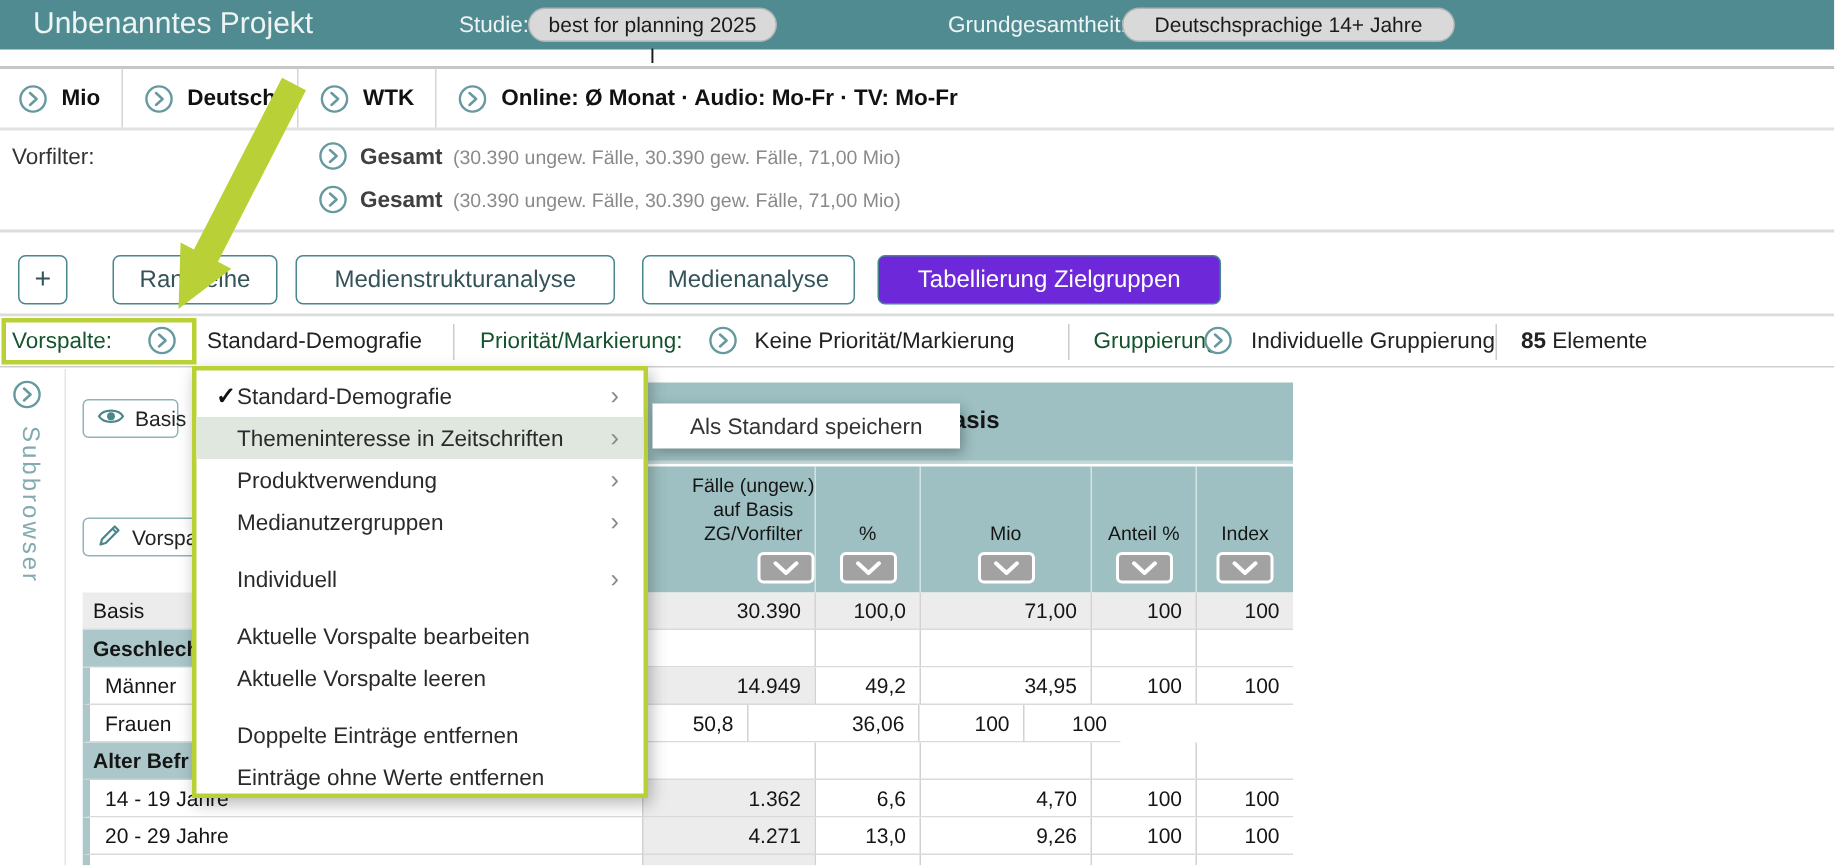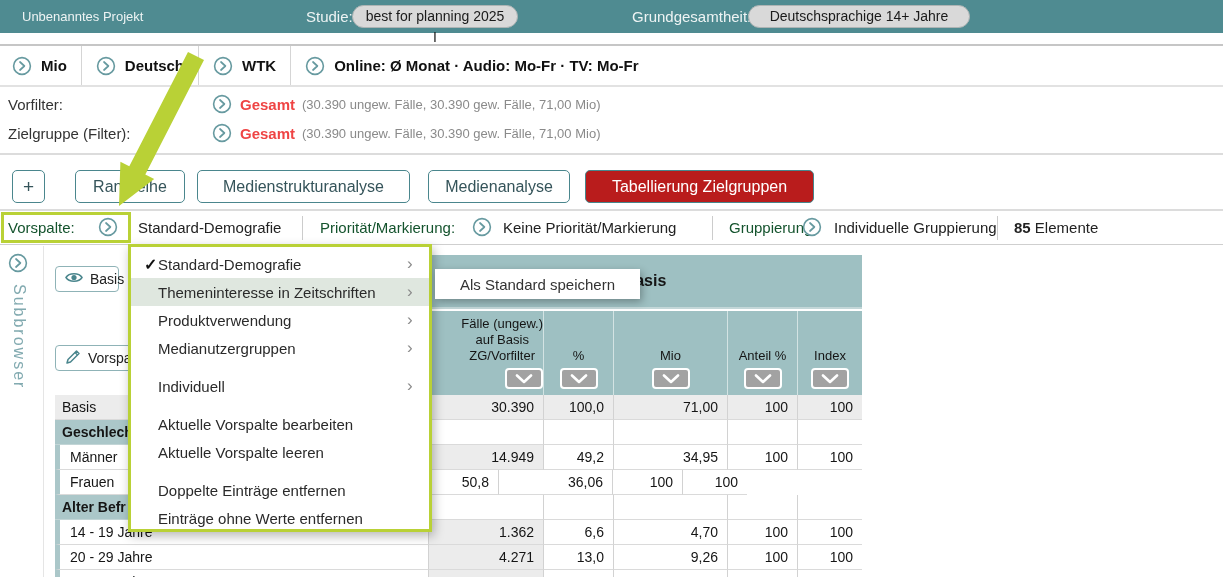--- a/index.html
+++ b/index.html
@@ -3,48 +3,48 @@
 <meta charset="utf-8">
 <style>
   * { margin:0; padding:0; box-sizing:border-box; }
   html,body { background:#fff; }
   #app {
     position:relative; width:1223px; height:577px; overflow:hidden;
     font-family:"Liberation Sans", sans-serif; background:#fff; color:#1d1d1d;
   }
   
   .topbar { position:absolute; left:0; top:0; width:1223px; height:33px; background:#4f8b91; }
-  .topbar-title { position:absolute; left:22px; top:0; line-height:33px; font-size:13px; color:#eef4f4; }
+  .topbar-title { position:absolute; left:22px; top:0; line-height:33px; font-size:20px; color:#eef4f4; }
   .topbar-label { position:absolute; top:0; line-height:33px; font-size:15px; color:#eef4f4; }
   .pill {
     position:absolute; top:5px; height:23px; border-radius:12px; background:#d9d9d9;
     border:1px solid #aeb4b4; font-size:14px; color:#1a1a1a; text-align:center;
     font-family:"Liberation Sans", sans-serif; line-height:21px; padding:0 12px; cursor:pointer;
   }
   
   .row2 { position:absolute; left:0; top:44px; width:1223px; height:43px;
           border-top:2px solid #c6c6c6; border-bottom:2px solid #e2e2e2;
           display:flex; align-items:center; padding-left:12px; background:#fff; }
   .seg { display:flex; align-items:center; gap:9px; }
   .seg-label { font-size:15px; font-weight:bold; color:#111; }
   .seg-divider { width:1px; height:39px; background:#d5d5d5; margin:0 14px; }
   .cicon { display:inline-block; width:20px; height:20px; }
   
   .frow { position:absolute; left:0; width:1223px; height:30px; }
   .frow .flabel { position:absolute; left:8px; top:0; line-height:30px; font-size:15px; color:#333; }
   .frow .ficon { position:absolute; left:212px; top:4px; }
-  .frow .fvalue { position:absolute; left:240px; top:0; line-height:30px; font-size:15px; font-weight:bold; color:#ef4444; }
+  .frow .fvalue { position:absolute; left:240px; top:0; line-height:30px; font-size:15px; font-weight:bold; color:#404040; }
   .frow .fdetail { position:absolute; left:302px; top:0; line-height:30px; font-size:13px; color:#8a8a8a; }
   .hdiv { position:absolute; left:0; width:1223px; height:2px; background:#dcdcdc; }
   
   .tabsrow { position:absolute; left:0; top:156px; width:1223px; height:53px; background:#fff; }
   .tabbtn { position:absolute; top:14px; height:33px; background:#fff; border:1.5px solid #4a868d;
             border-radius:5px; color:#35545a; font-size:16px; text-align:center;
             font-family:"Liberation Sans", sans-serif; cursor:pointer; }
-  .tabbtn.active { background:#b91c1c; border-color:#47868c; color:#fff; }
+  .tabbtn.active { background:#6d28d9; border-color:#47868c; color:#fff; }
   .plusbtn { font-size:19px; line-height:28px; }
   
   .toolbar { position:absolute; left:0; top:211px; width:1223px; height:34px; background:#fff;
              border-bottom:1px solid #cfcfcf; }
   .toolbar .tlab { position:absolute; top:0; line-height:33px; font-size:15px; color:#14532d; }
   .toolbar .tval { position:absolute; top:0; line-height:33px; font-size:15px; color:#222; }
   .toolbar .ticon { position:absolute; top:6px; }
   .toolbar .vdiv { position:absolute; top:5px; width:1px; height:24px; background:#cccccc; }
   .toolbar .telem { position:absolute; top:0; line-height:33px; font-size:15px; color:#222; }
   .yellow-box { position:absolute; left:1px; top:212px; width:130px; height:31px;
@@ -146,21 +146,20 @@
   <div class="frow" style="top:90px">
     <span class="flabel">Vorfilter:</span>
     <span class="ficon cicon"><svg width="20" height="20" viewBox="0 0 20 20">
           <circle cx="10" cy="10" r="8.4" fill="#fff" stroke="#679aa0" stroke-width="1.6"></circle>
           <path d="M8 6 L12.4 10 L8 14" fill="none" stroke="#679aa0" stroke-width="1.7" stroke-linecap="round" stroke-linejoin="round"></path>
         </svg></span>
     <span class="fvalue">Gesamt</span>
     <span class="fdetail">(30.390 ungew. Fälle, 30.390 gew. Fälle, 71,00 Mio)</span>
   </div>
   <div class="frow" style="top:119px">
-    <span class="flabel">Zielgruppe (Filter):</span>
     <span class="ficon cicon"><svg width="20" height="20" viewBox="0 0 20 20">
           <circle cx="10" cy="10" r="8.4" fill="#fff" stroke="#679aa0" stroke-width="1.6"></circle>
           <path d="M8 6 L12.4 10 L8 14" fill="none" stroke="#679aa0" stroke-width="1.7" stroke-linecap="round" stroke-linejoin="round"></path>
         </svg></span>
     <span class="fvalue">Gesamt</span>
     <span class="fdetail">(30.390 ungew. Fälle, 30.390 gew. Fälle, 71,00 Mio)</span>
   </div>
   <div class="hdiv" style="top:153px"></div>
 
   <div class="tabsrow">

